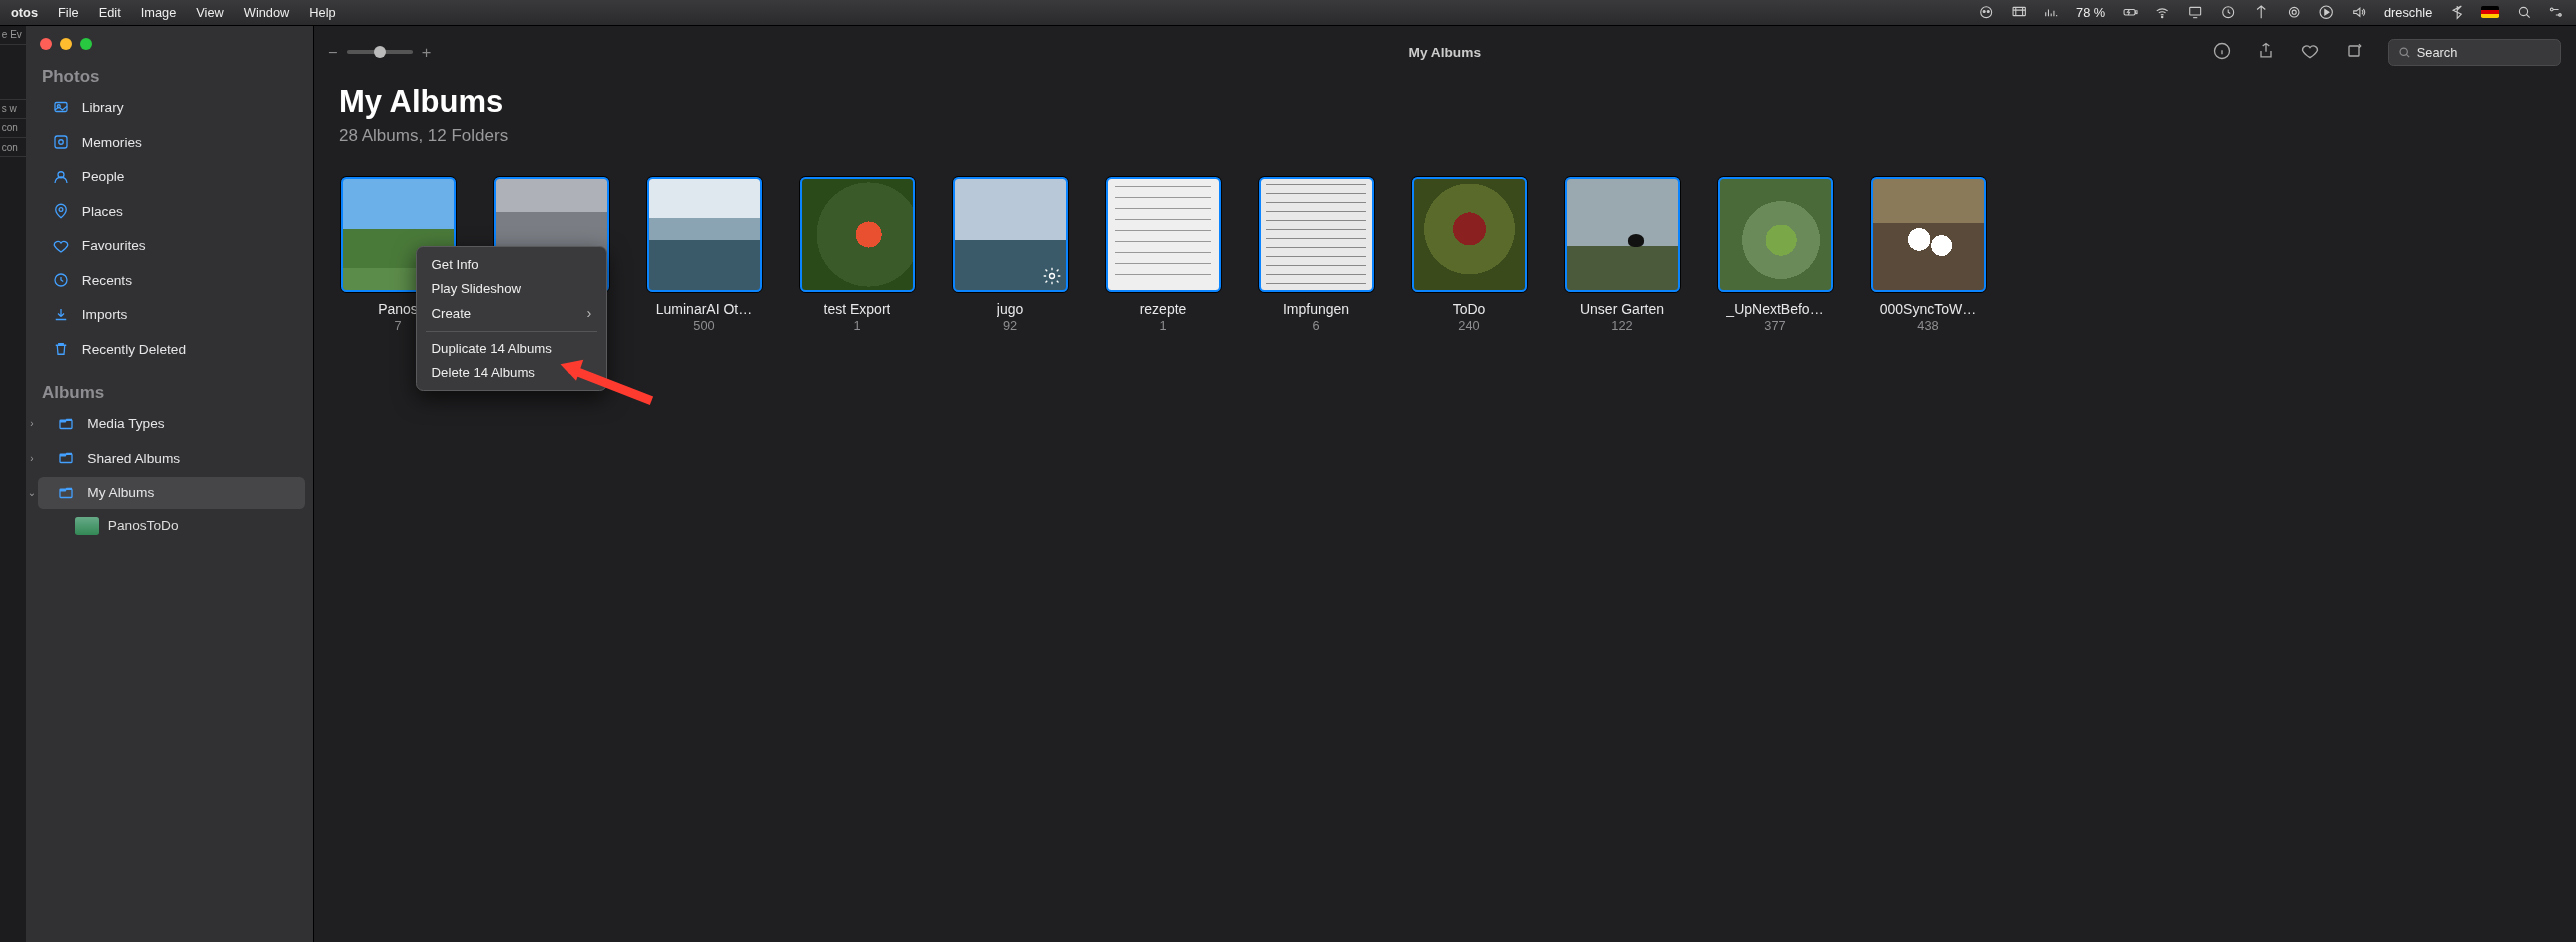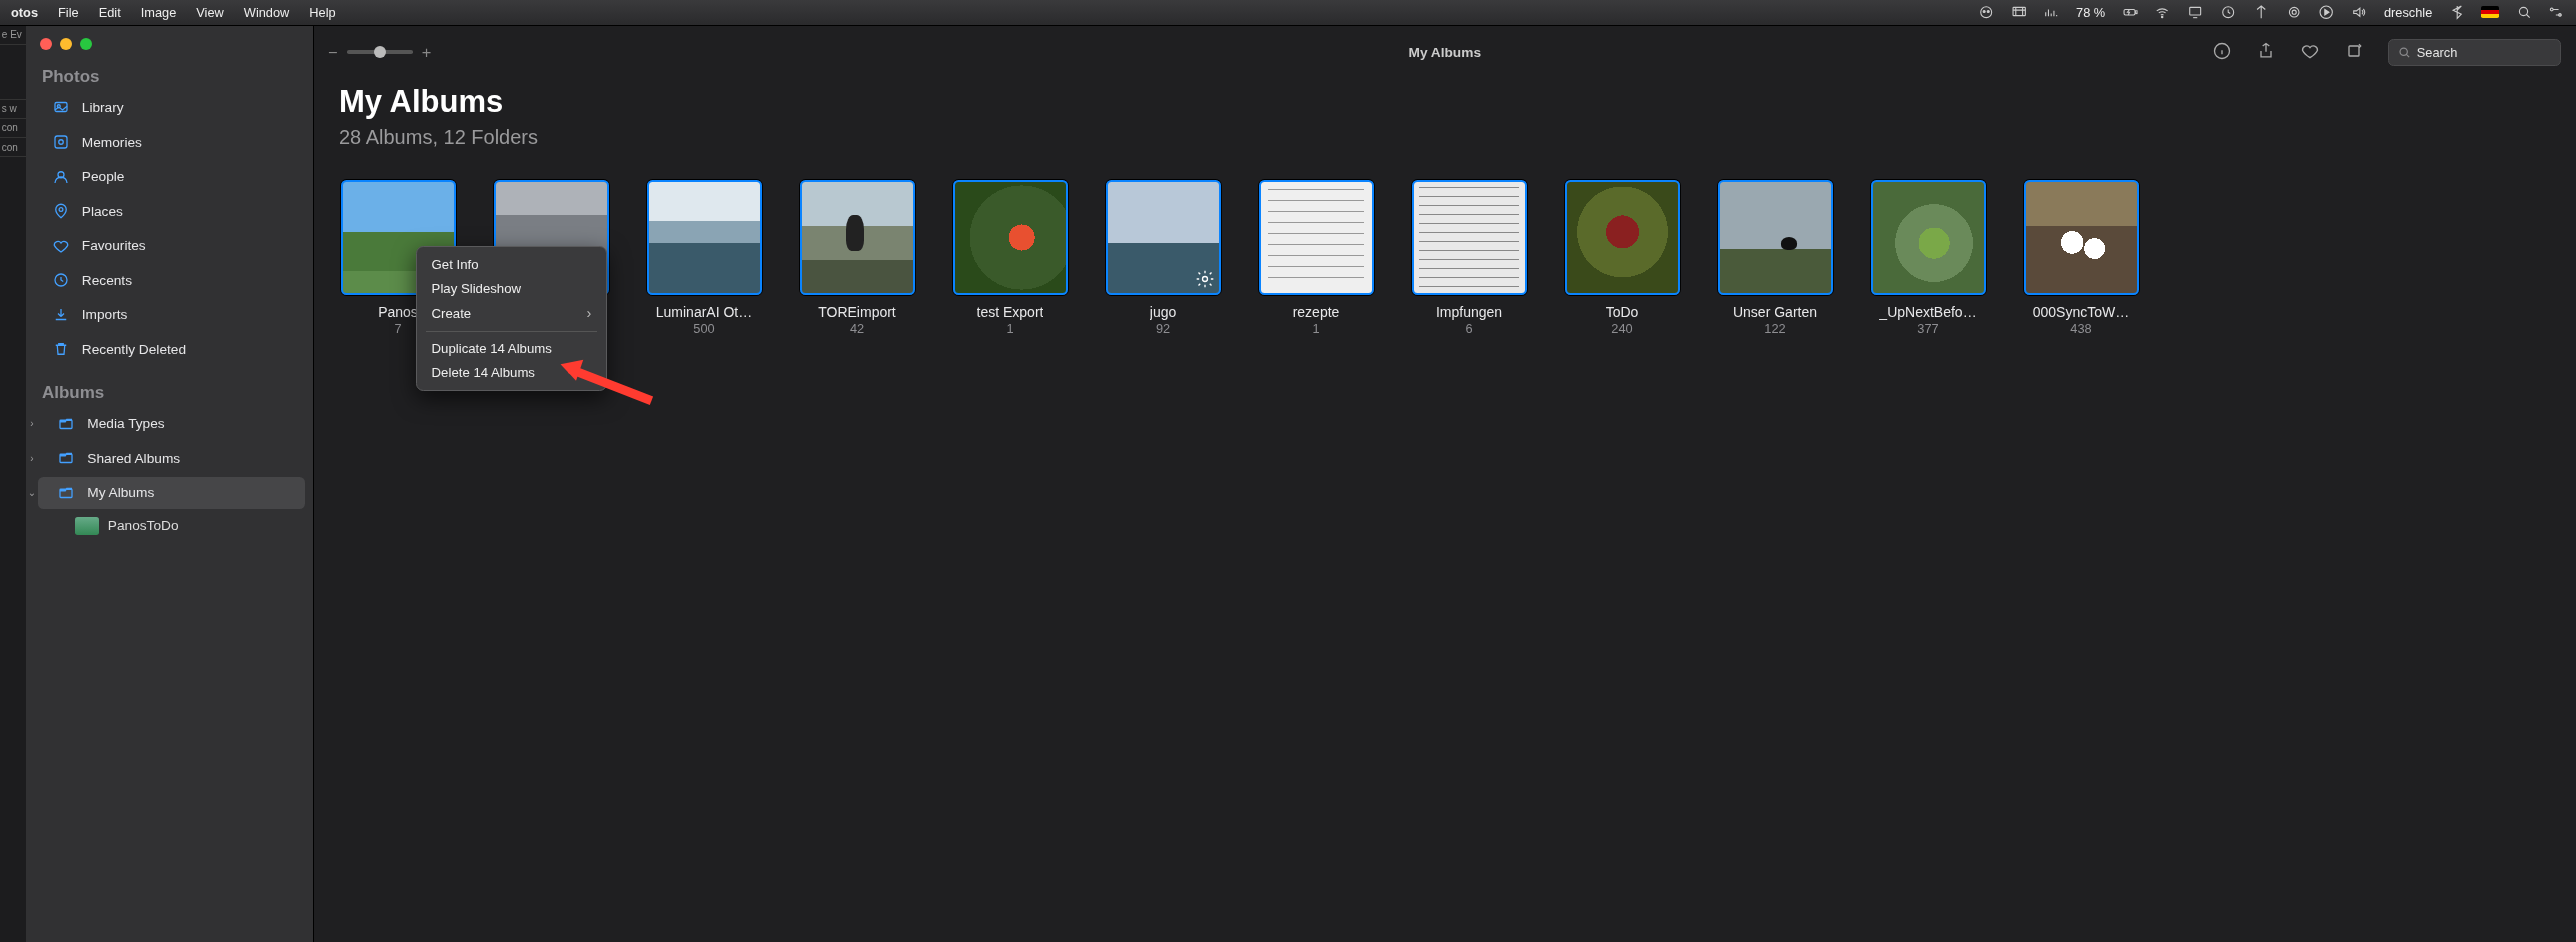--- a/index.html
+++ b/index.html
@@ -41,21 +41,21 @@
 .zoom { display: flex; align-items: center; gap: 9px; color: #888; font-size: 16.4px; }
 .slider { width: 66px; height: 3.6px; background: #555; border-radius: 1.8px; position: relative; }
 .slider .knob { position: absolute; top: -4.6px; left: 27px; width: 12.8px; height: 12.8px; background: #bbb; border-radius: 50%; }
 .tb-title { position: absolute; left: 50%; transform: translateX(-50%); font-size: 13.7px; font-weight: 600; color: #ccc; }
 .tb-right { margin-left: auto; display: flex; gap: 24px; align-items: center; }
 .tb-icon svg { width: 20px; height: 20px; stroke: #aaa; fill: none; stroke-width: 1.6; }
 .search { width: 173px; height: 27px; background: #39393b; border: 0.9px solid #4a4a4c; border-radius: 5.5px; display: flex; align-items: center; padding: 0 7.3px; gap: 5.5px; color: #e5e5e5; font-size: 12.8px; }
 
 .main { flex: 1; padding: 5.5px 25.5px 0 25.5px; overflow: hidden; }
 .main h1 { font-size: 31px; font-weight: 700; color: #fff; }
-.subtitle { font-size: 20px; color: #9a9a9c; margin-top: 5.5px; }
+.subtitle { font-size: 17px; color: #9a9a9c; margin-top: 5.5px; }
 
 .grid { display: flex; flex-wrap: wrap; gap: 35px; margin-top: 31px; }
 .album { width: 118px; display: flex; flex-direction: column; align-items: center; }
 .album .cover { width: 115px; height: 115px; border-radius: 5.5px; border: 2.7px solid #0a84ff; box-shadow: 0 0 0 0.9px #000; position: relative; overflow: hidden; }
 .album .name { font-size: 14px; color: #e8e8ea; margin-top: 9px; max-width: 117px; overflow: hidden; text-overflow: ellipsis; white-space: nowrap; text-align: center; }
 .album .count { font-size: 12.8px; color: #8e8e92; margin-top: 1.8px; }
 .gear-badge { position: absolute; right: 3.6px; bottom: 3.6px; width: 20px; height: 20px; }
 .gear-badge svg { stroke: #fff; fill: none; stroke-width: 1.6; }
 
 
@@ -373,25 +373,20 @@
             <div class="cover cov2"></div>
             <div class="name"></div>
             <div class="count"></div>
           </div>
           <div class="album">
             <div class="cover cov3"></div>
             <div class="name">LuminarAI Ot…</div>
             <div class="count">500</div>
           </div>
           <div class="album">
-            <div class="cover cov4"></div>
-            <div class="name">TOREimport</div>
-            <div class="count">42</div>
-          </div>
-          <div class="album">
             <div class="cover cov5"></div>
             <div class="name">test Export</div>
             <div class="count">1</div>
           </div>
           <div class="album">
             <div class="cover cov7">
               <span class="gear-badge"><svg viewBox="0 0 24 24">
                   <circle cx="12" cy="12" r="3"></circle>
                   <path d="M12 2v3M12 19v3M4.2 4.2l2.1 2.1M17.7 17.7l2.1 2.1M2 12h3M19 12h3M4.2 19.8l2.1-2.1M17.7 6.3l2.1-2.1"></path>
                 </svg></span>

